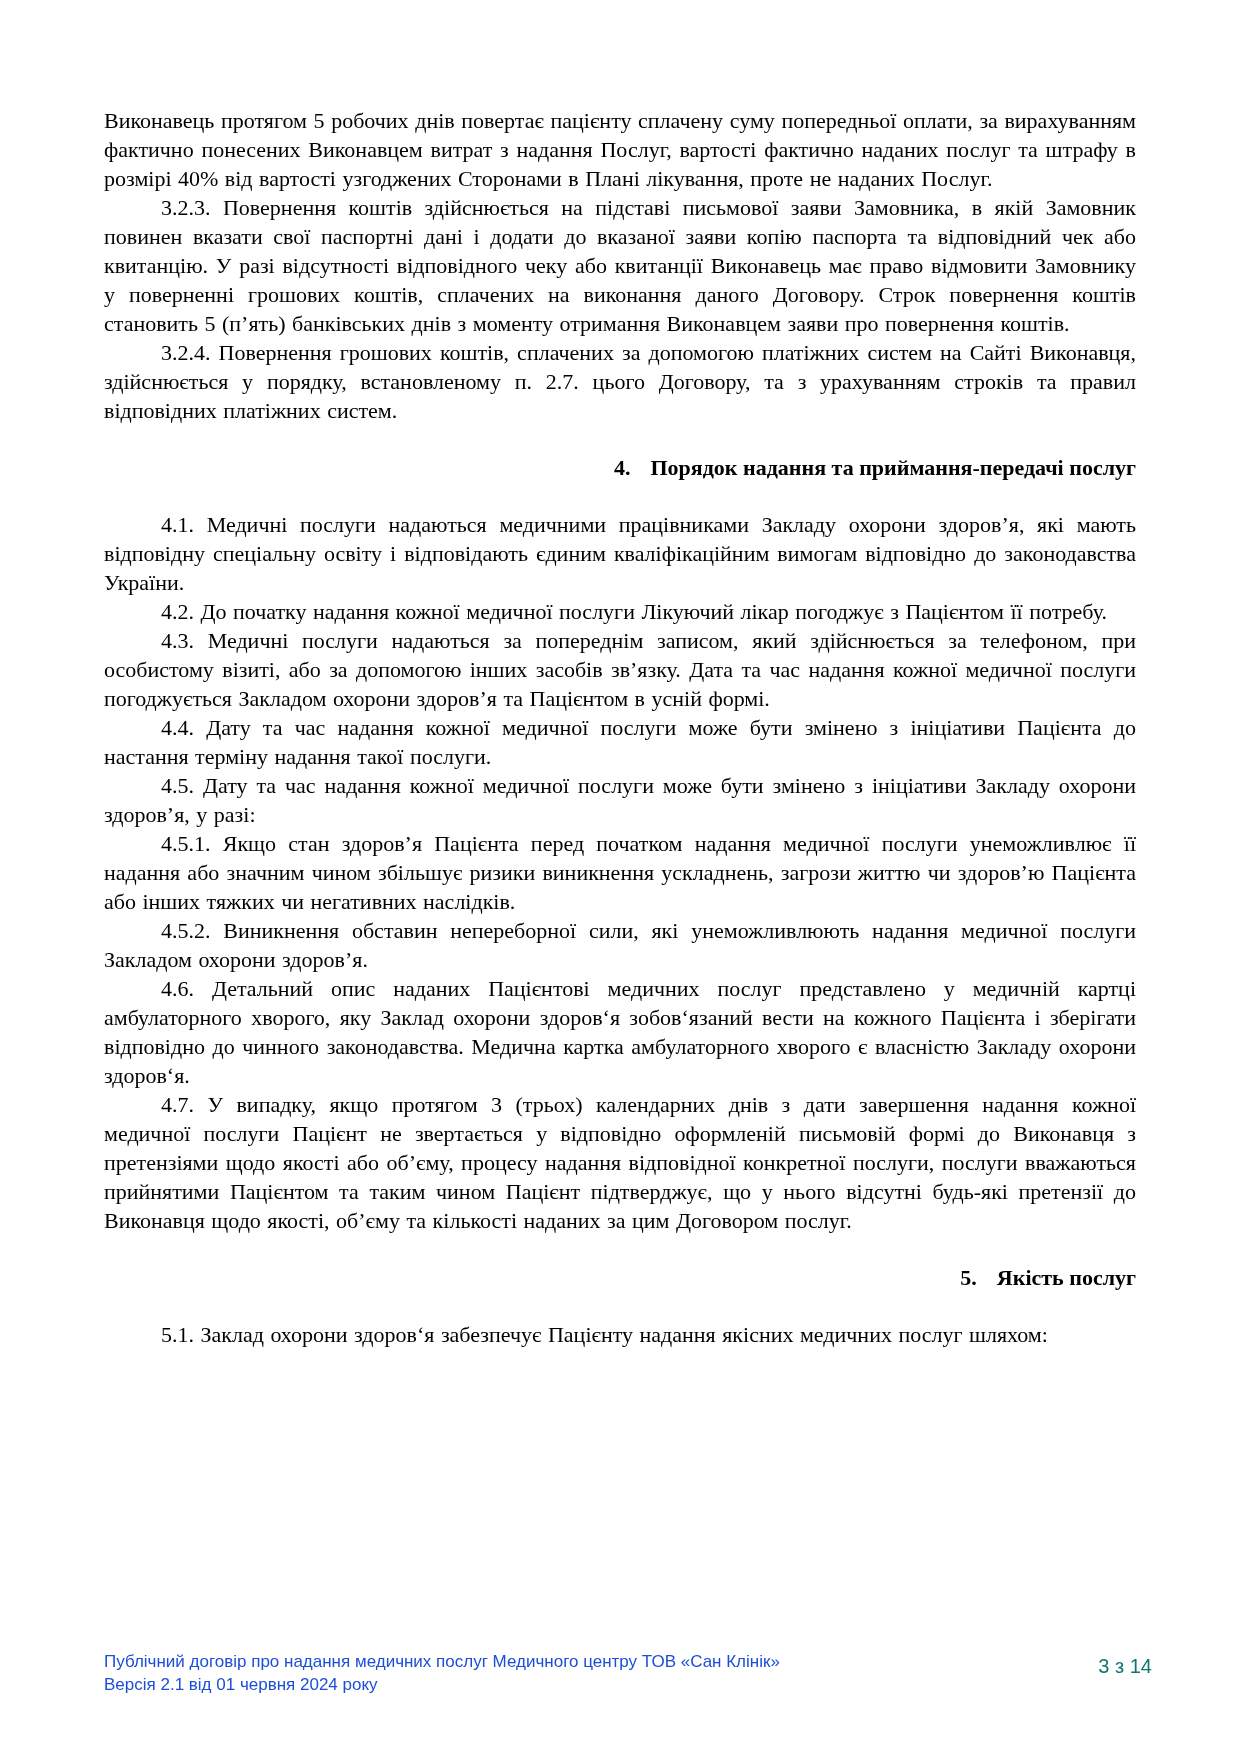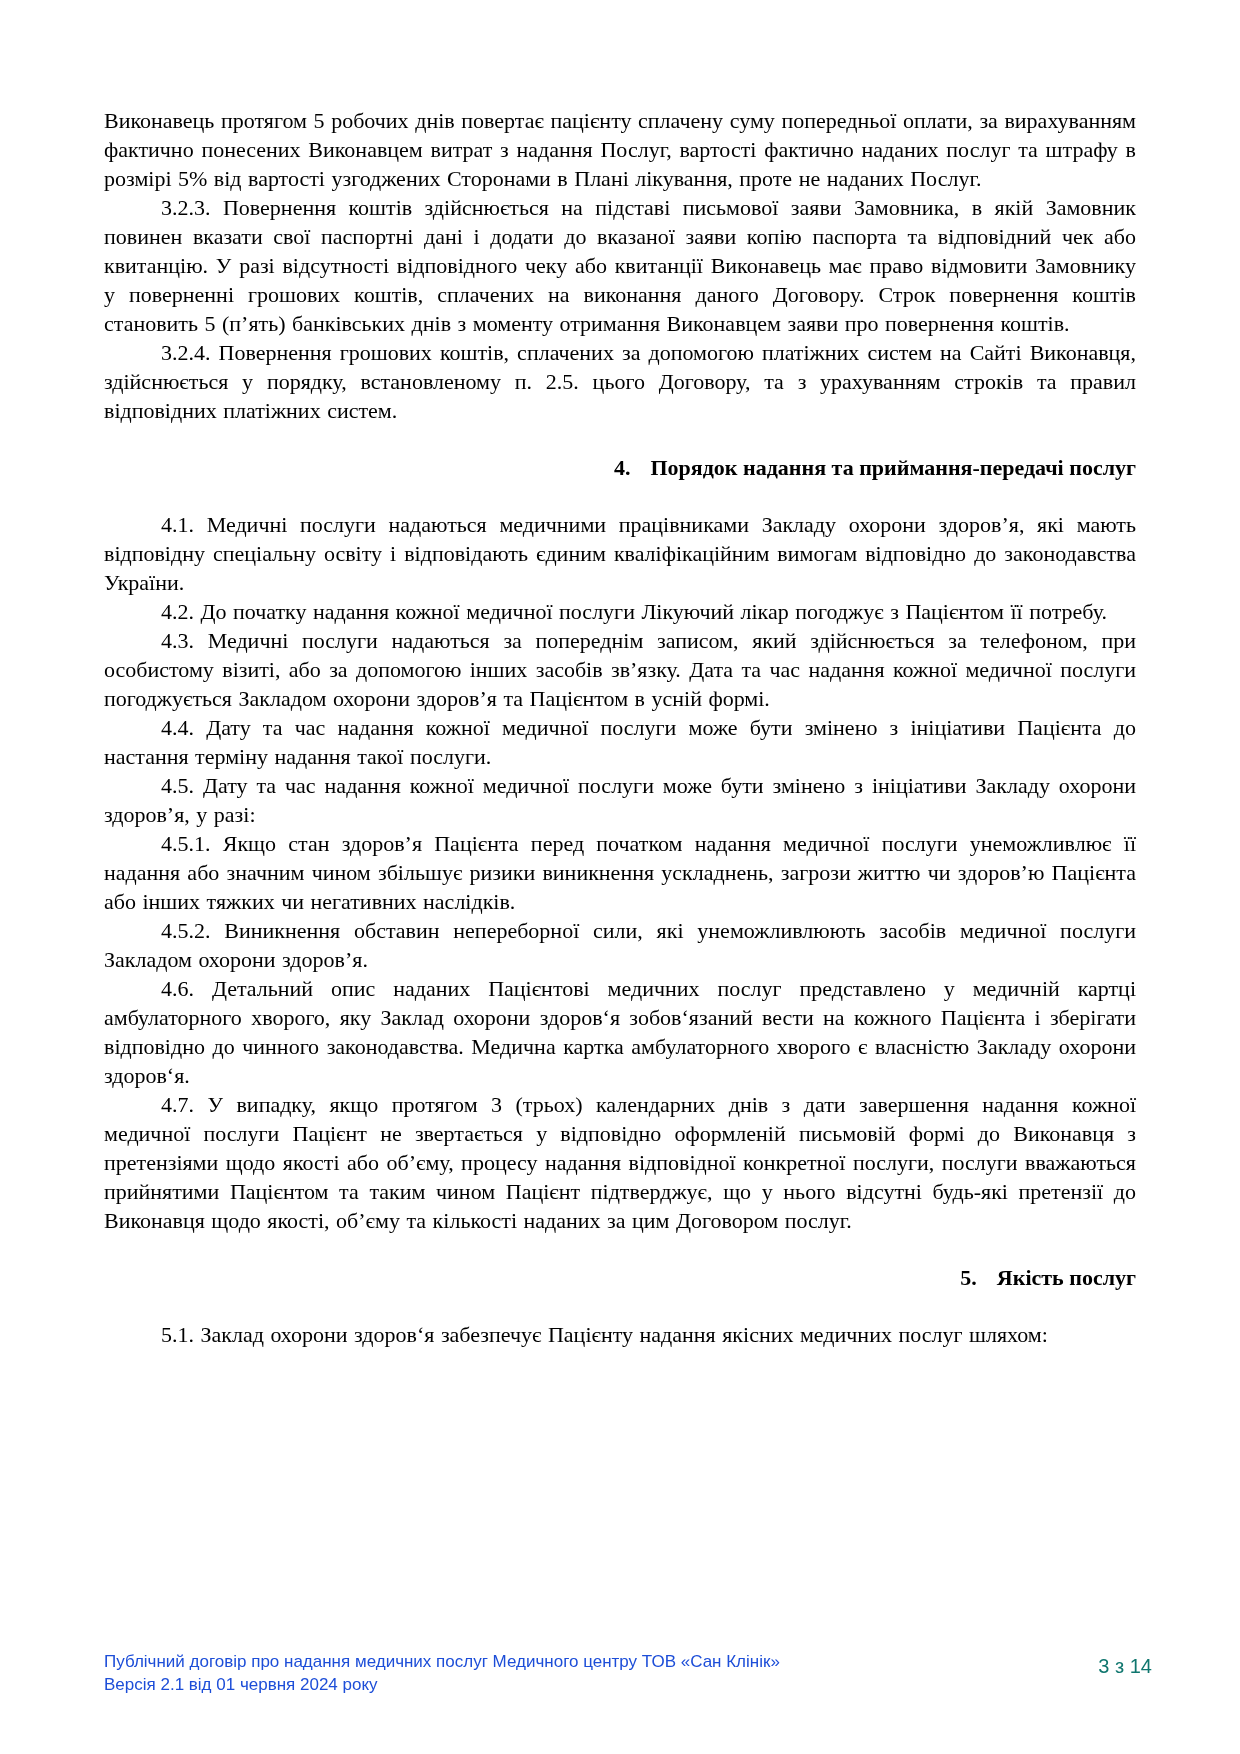--- a/index.html
+++ b/index.html
@@ -59,33 +59,33 @@
     font-size: 20px;
     line-height: 23px;
     color: #0f766e;
   }
 </style>
 </head>
 <body>
 
 <div class="page">
 
-  <p class="para no-indent">Виконавець протягом 5 робочих днів повертає пацієнту сплачену суму попередньої оплати, за вирахуванням фактично понесених Виконавцем витрат з надання Послуг, вартості фактично наданих послуг та штрафу в розмірі 5% від вартості узгоджених Сторонами в Плані лікування, проте не наданих Послуг.</p>
+  <p class="para no-indent">Виконавець протягом 5 робочих днів повертає пацієнту сплачену суму попередньої оплати, за вирахуванням фактично понесених Виконавцем витрат з надання Послуг, вартості фактично наданих послуг та штрафу в розмірі 40% від вартості узгоджених Сторонами в Плані лікування, проте не наданих Послуг.</p>
   <p class="para">3.2.3. Повернення коштів здійснюється на підставі письмової заяви Замовника, в якій Замовник повинен вказати свої паспортні дані і додати до вказаної заяви копію паспорта та відповідний чек або квитанцію. У разі відсутності відповідного чеку або квитанції Виконавець має право відмовити Замовнику у поверненні грошових коштів, сплачених на виконання даного Договору. Строк повернення коштів становить 5 (п’ять) банківських днів з моменту отримання Виконавцем заяви про повернення коштів.</p>
-  <p class="para">3.2.4. Повернення грошових коштів, сплачених за допомогою платіжних систем на Сайті Виконавця, здійснюється у порядку, встановленому п. 2.5. цього Договору, та з урахуванням строків та правил відповідних платіжних систем.</p>
+  <p class="para">3.2.4. Повернення грошових коштів, сплачених за допомогою платіжних систем на Сайті Виконавця, здійснюється у порядку, встановленому п. 2.7. цього Договору, та з урахуванням строків та правил відповідних платіжних систем.</p>
 
   <h2 class="heading"><span class="hnum">4.</span><span>Порядок надання та приймання-передачі послуг</span></h2>
 
   <p class="para">4.1. Медичні послуги надаються медичними працівниками Закладу охорони здоров’я, які мають відповідну спеціальну освіту і відповідають єдиним кваліфікаційним вимогам відповідно до законодавства України.</p>
   <p class="para">4.2. До початку надання кожної медичної послуги Лікуючий лікар погоджує з Пацієнтом її потребу.</p>
   <p class="para">4.3. Медичні послуги надаються за попереднім записом, який здійснюється за телефоном, при особистому візиті, або за допомогою інших засобів зв’язку. Дата та час надання кожної медичної послуги погоджується Закладом охорони здоров’я та Пацієнтом в усній формі.</p>
   <p class="para">4.4. Дату та час надання кожної медичної послуги може бути змінено з ініціативи Пацієнта до настання терміну надання такої послуги.</p>
   <p class="para">4.5. Дату та час надання кожної медичної послуги може бути змінено з ініціативи Закладу охорони здоров’я, у разі:</p>
   <p class="para">4.5.1. Якщо стан здоров’я Пацієнта перед початком надання медичної послуги унеможливлює її надання або значним чином збільшує ризики виникнення ускладнень, загрози життю чи здоров’ю Пацієнта або інших тяжких чи негативних наслідків.</p>
-  <p class="para">4.5.2. Виникнення обставин непереборної сили, які унеможливлюють засобів медичної послуги Закладом охорони здоров’я.</p>
+  <p class="para">4.5.2. Виникнення обставин непереборної сили, які унеможливлюють надання медичної послуги Закладом охорони здоров’я.</p>
   <p class="para">4.6. Детальний опис наданих Пацієнтові медичних послуг представлено у медичній картці амбулаторного хворого, яку Заклад охорони здоров‘я зобов‘язаний вести на кожного Пацієнта і зберігати відповідно до чинного законодавства. Медична картка амбулаторного хворого є власністю Закладу охорони здоров‘я.</p>
   <p class="para">4.7. У випадку, якщо протягом 3 (трьох) календарних днів з дати завершення надання кожної медичної послуги Пацієнт не звертається у відповідно оформленій письмовій формі до Виконавця з претензіями щодо якості або об’єму, процесу надання відповідної конкретної послуги, послуги вважаються прийнятими Пацієнтом та таким чином Пацієнт підтверджує, що у нього відсутні будь-які претензії до Виконавця щодо якості, об’єму та кількості наданих за цим Договором послуг.</p>
 
   <h2 class="heading"><span class="hnum">5.</span><span>Якість послуг</span></h2>
 
   <p class="para">5.1. Заклад охорони здоров‘я забезпечує Пацієнту надання якісних медичних послуг шляхом:</p>
 
   <div class="footer">
     <div>Публічний договір про надання медичних послуг Медичного центру ТОВ «Сан Клінік»</div>
     <div>Версія 2.1 від 01 червня 2024 року</div>

